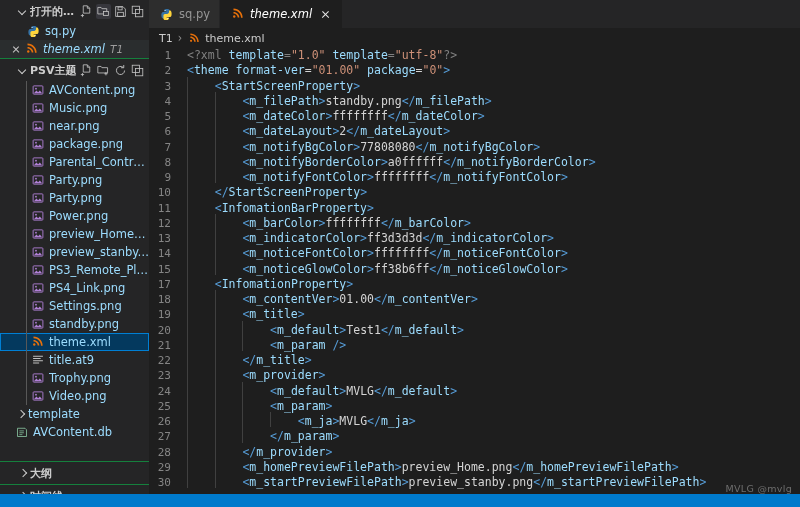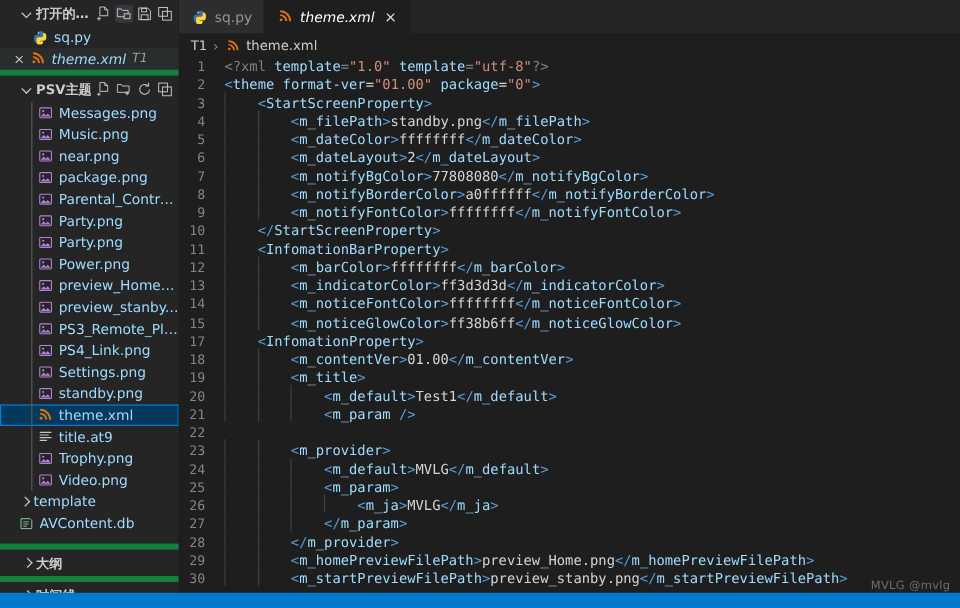--- a/index.html
+++ b/index.html
@@ -56,21 +56,21 @@
     display: flex;
     align-items: center;
     font-size: 11px;
     font-weight: bold;
     color: #cccccc;
     padding-left: 16px;
     background: #252526;
     flex: 0 0 22px;
     position: relative;
   }
-  .sec-head.bordered { border-top: 5px solid #15803d; }
+  .sec-head.bordered { border-top: 1px solid #15803d; }
   .chev {
     width: 13px; height: 13px;
     display: inline-block;
     position: relative;
     flex: 0 0 13px;
     margin-right: 1px;
   }
   .chev::before {
     content: "";
     position: absolute;
@@ -415,21 +415,21 @@
 
     <div class="tree" id="filetree" style="position: relative;">
         <div class="row" style="padding-left: 30px;">
           <span class="ficon">
             <svg width="12" height="12" viewBox="0 0 16 16">
               <rect x="1.5" y="2.5" width="13" height="11" rx="1" fill="none" stroke="#b180d7" stroke-width="1.2"></rect>
               <circle cx="5.3" cy="6.2" r="1.2" fill="#b180d7"></circle>
               <path d="M2.5 12.2l3.4-3.6 2.3 2.4 2.2-2.2 3.1 3.4z" fill="#b180d7"></path>
             </svg>
           </span>
-          <span class="nm">Messages.png</span>
+          <span class="nm">AVContent.png</span>
         </div>
         <div class="row" style="padding-left: 30px;">
           <span class="ficon">
             <svg width="12" height="12" viewBox="0 0 16 16">
               <rect x="1.5" y="2.5" width="13" height="11" rx="1" fill="none" stroke="#b180d7" stroke-width="1.2"></rect>
               <circle cx="5.3" cy="6.2" r="1.2" fill="#b180d7"></circle>
               <path d="M2.5 12.2l3.4-3.6 2.3 2.4 2.2-2.2 3.1 3.4z" fill="#b180d7"></path>
             </svg>
           </span>
           <span class="nm">Music.png</span>
@@ -674,21 +674,21 @@
         <div class="cline"><span class="lnum">11</span><span class="ctext"><span class="ig" style="left: 2px; position: absolute;"></span><span class="tx">    </span><span class="tg">&lt;</span><span class="nm">InfomationBarProperty</span><span class="tg">&gt;</span></span></div>
         <div class="cline"><span class="lnum">12</span><span class="ctext"><span class="ig" style="left: 2px; position: absolute;"></span><span class="ig" style="left: 29.6px; position: absolute;"></span><span class="tx">        </span><span class="tg">&lt;</span><span class="nm">m_barColor</span><span class="tg">&gt;</span><span class="tx">ffffffff</span><span class="tg">&lt;/</span><span class="nm">m_barColor</span><span class="tg">&gt;</span></span></div>
         <div class="cline"><span class="lnum">13</span><span class="ctext"><span class="ig" style="left: 2px; position: absolute;"></span><span class="ig" style="left: 29.6px; position: absolute;"></span><span class="tx">        </span><span class="tg">&lt;</span><span class="nm">m_indicatorColor</span><span class="tg">&gt;</span><span class="tx">ff3d3d3d</span><span class="tg">&lt;/</span><span class="nm">m_indicatorColor</span><span class="tg">&gt;</span></span></div>
         <div class="cline"><span class="lnum">14</span><span class="ctext"><span class="ig" style="left: 2px; position: absolute;"></span><span class="ig" style="left: 29.6px; position: absolute;"></span><span class="tx">        </span><span class="tg">&lt;</span><span class="nm">m_noticeFontColor</span><span class="tg">&gt;</span><span class="tx">ffffffff</span><span class="tg">&lt;/</span><span class="nm">m_noticeFontColor</span><span class="tg">&gt;</span></span></div>
         <div class="cline"><span class="lnum">15</span><span class="ctext"><span class="ig" style="left: 2px; position: absolute;"></span><span class="ig" style="left: 29.6px; position: absolute;"></span><span class="tx">        </span><span class="tg">&lt;</span><span class="nm">m_noticeGlowColor</span><span class="tg">&gt;</span><span class="tx">ff38b6ff</span><span class="tg">&lt;/</span><span class="nm">m_noticeGlowColor</span><span class="tg">&gt;</span></span></div>
         <div class="cline"><span class="lnum">17</span><span class="ctext"><span class="ig" style="left: 2px; position: absolute;"></span><span class="tx">    </span><span class="tg">&lt;</span><span class="nm">InfomationProperty</span><span class="tg">&gt;</span></span></div>
         <div class="cline"><span class="lnum">18</span><span class="ctext"><span class="ig" style="left: 2px; position: absolute;"></span><span class="ig" style="left: 29.6px; position: absolute;"></span><span class="tx">        </span><span class="tg">&lt;</span><span class="nm">m_contentVer</span><span class="tg">&gt;</span><span class="tx">01.00</span><span class="tg">&lt;/</span><span class="nm">m_contentVer</span><span class="tg">&gt;</span></span></div>
         <div class="cline"><span class="lnum">19</span><span class="ctext"><span class="ig" style="left: 2px; position: absolute;"></span><span class="ig" style="left: 29.6px; position: absolute;"></span><span class="tx">        </span><span class="tg">&lt;</span><span class="nm">m_title</span><span class="tg">&gt;</span></span></div>
         <div class="cline"><span class="lnum">20</span><span class="ctext"><span class="ig" style="left: 2px; position: absolute;"></span><span class="ig" style="left: 29.6px; position: absolute;"></span><span class="ig" style="left: 57.2px; position: absolute;"></span><span class="tx">            </span><span class="tg">&lt;</span><span class="nm">m_default</span><span class="tg">&gt;</span><span class="tx">Test1</span><span class="tg">&lt;/</span><span class="nm">m_default</span><span class="tg">&gt;</span></span></div>
         <div class="cline"><span class="lnum">21</span><span class="ctext"><span class="ig" style="left: 2px; position: absolute;"></span><span class="ig" style="left: 29.6px; position: absolute;"></span><span class="ig" style="left: 57.2px; position: absolute;"></span><span class="tx">            </span><span class="tg">&lt;</span><span class="nm">m_param</span><span class="tg"> /&gt;</span></span></div>
-        <div class="cline"><span class="lnum">22</span></div>
+        <div class="cline"><span class="lnum">22</span><span class="ctext"><span class="ig" style="left: 2px; position: absolute;"></span><span class="ig" style="left: 29.6px; position: absolute;"></span><span class="tx">        </span><span class="tg">&lt;/</span><span class="nm">m_title</span><span class="tg">&gt;</span></span></div>
         <div class="cline"><span class="lnum">23</span><span class="ctext"><span class="ig" style="left: 2px; position: absolute;"></span><span class="ig" style="left: 29.6px; position: absolute;"></span><span class="tx">        </span><span class="tg">&lt;</span><span class="nm">m_provider</span><span class="tg">&gt;</span></span></div>
         <div class="cline"><span class="lnum">24</span><span class="ctext"><span class="ig" style="left: 2px; position: absolute;"></span><span class="ig" style="left: 29.6px; position: absolute;"></span><span class="ig" style="left: 57.2px; position: absolute;"></span><span class="tx">            </span><span class="tg">&lt;</span><span class="nm">m_default</span><span class="tg">&gt;</span><span class="tx">MVLG</span><span class="tg">&lt;/</span><span class="nm">m_default</span><span class="tg">&gt;</span></span></div>
         <div class="cline"><span class="lnum">25</span><span class="ctext"><span class="ig" style="left: 2px; position: absolute;"></span><span class="ig" style="left: 29.6px; position: absolute;"></span><span class="ig" style="left: 57.2px; position: absolute;"></span><span class="tx">            </span><span class="tg">&lt;</span><span class="nm">m_param</span><span class="tg">&gt;</span></span></div>
         <div class="cline"><span class="lnum">26</span><span class="ctext"><span class="ig" style="left: 2px; position: absolute;"></span><span class="ig" style="left: 29.6px; position: absolute;"></span><span class="ig" style="left: 57.2px; position: absolute;"></span><span class="ig" style="left: 84.8px; position: absolute;"></span><span class="tx">                </span><span class="tg">&lt;</span><span class="nm">m_ja</span><span class="tg">&gt;</span><span class="tx">MVLG</span><span class="tg">&lt;/</span><span class="nm">m_ja</span><span class="tg">&gt;</span></span></div>
         <div class="cline"><span class="lnum">27</span><span class="ctext"><span class="ig" style="left: 2px; position: absolute;"></span><span class="ig" style="left: 29.6px; position: absolute;"></span><span class="ig" style="left: 57.2px; position: absolute;"></span><span class="tx">            </span><span class="tg">&lt;/</span><span class="nm">m_param</span><span class="tg">&gt;</span></span></div>
         <div class="cline"><span class="lnum">28</span><span class="ctext"><span class="ig" style="left: 2px; position: absolute;"></span><span class="ig" style="left: 29.6px; position: absolute;"></span><span class="tx">        </span><span class="tg">&lt;/</span><span class="nm">m_provider</span><span class="tg">&gt;</span></span></div>
         <div class="cline"><span class="lnum">29</span><span class="ctext"><span class="ig" style="left: 2px; position: absolute;"></span><span class="ig" style="left: 29.6px; position: absolute;"></span><span class="tx">        </span><span class="tg">&lt;</span><span class="nm">m_homePreviewFilePath</span><span class="tg">&gt;</span><span class="tx">preview_Home.png</span><span class="tg">&lt;/</span><span class="nm">m_homePreviewFilePath</span><span class="tg">&gt;</span></span></div>
         <div class="cline"><span class="lnum">30</span><span class="ctext"><span class="ig" style="left: 2px; position: absolute;"></span><span class="ig" style="left: 29.6px; position: absolute;"></span><span class="tx">        </span><span class="tg">&lt;</span><span class="nm">m_startPreviewFilePath</span><span class="tg">&gt;</span><span class="tx">preview_stanby.png</span><span class="tg">&lt;/</span><span class="nm">m_startPreviewFilePath</span><span class="tg">&gt;</span></span></div>
       </div>
 

